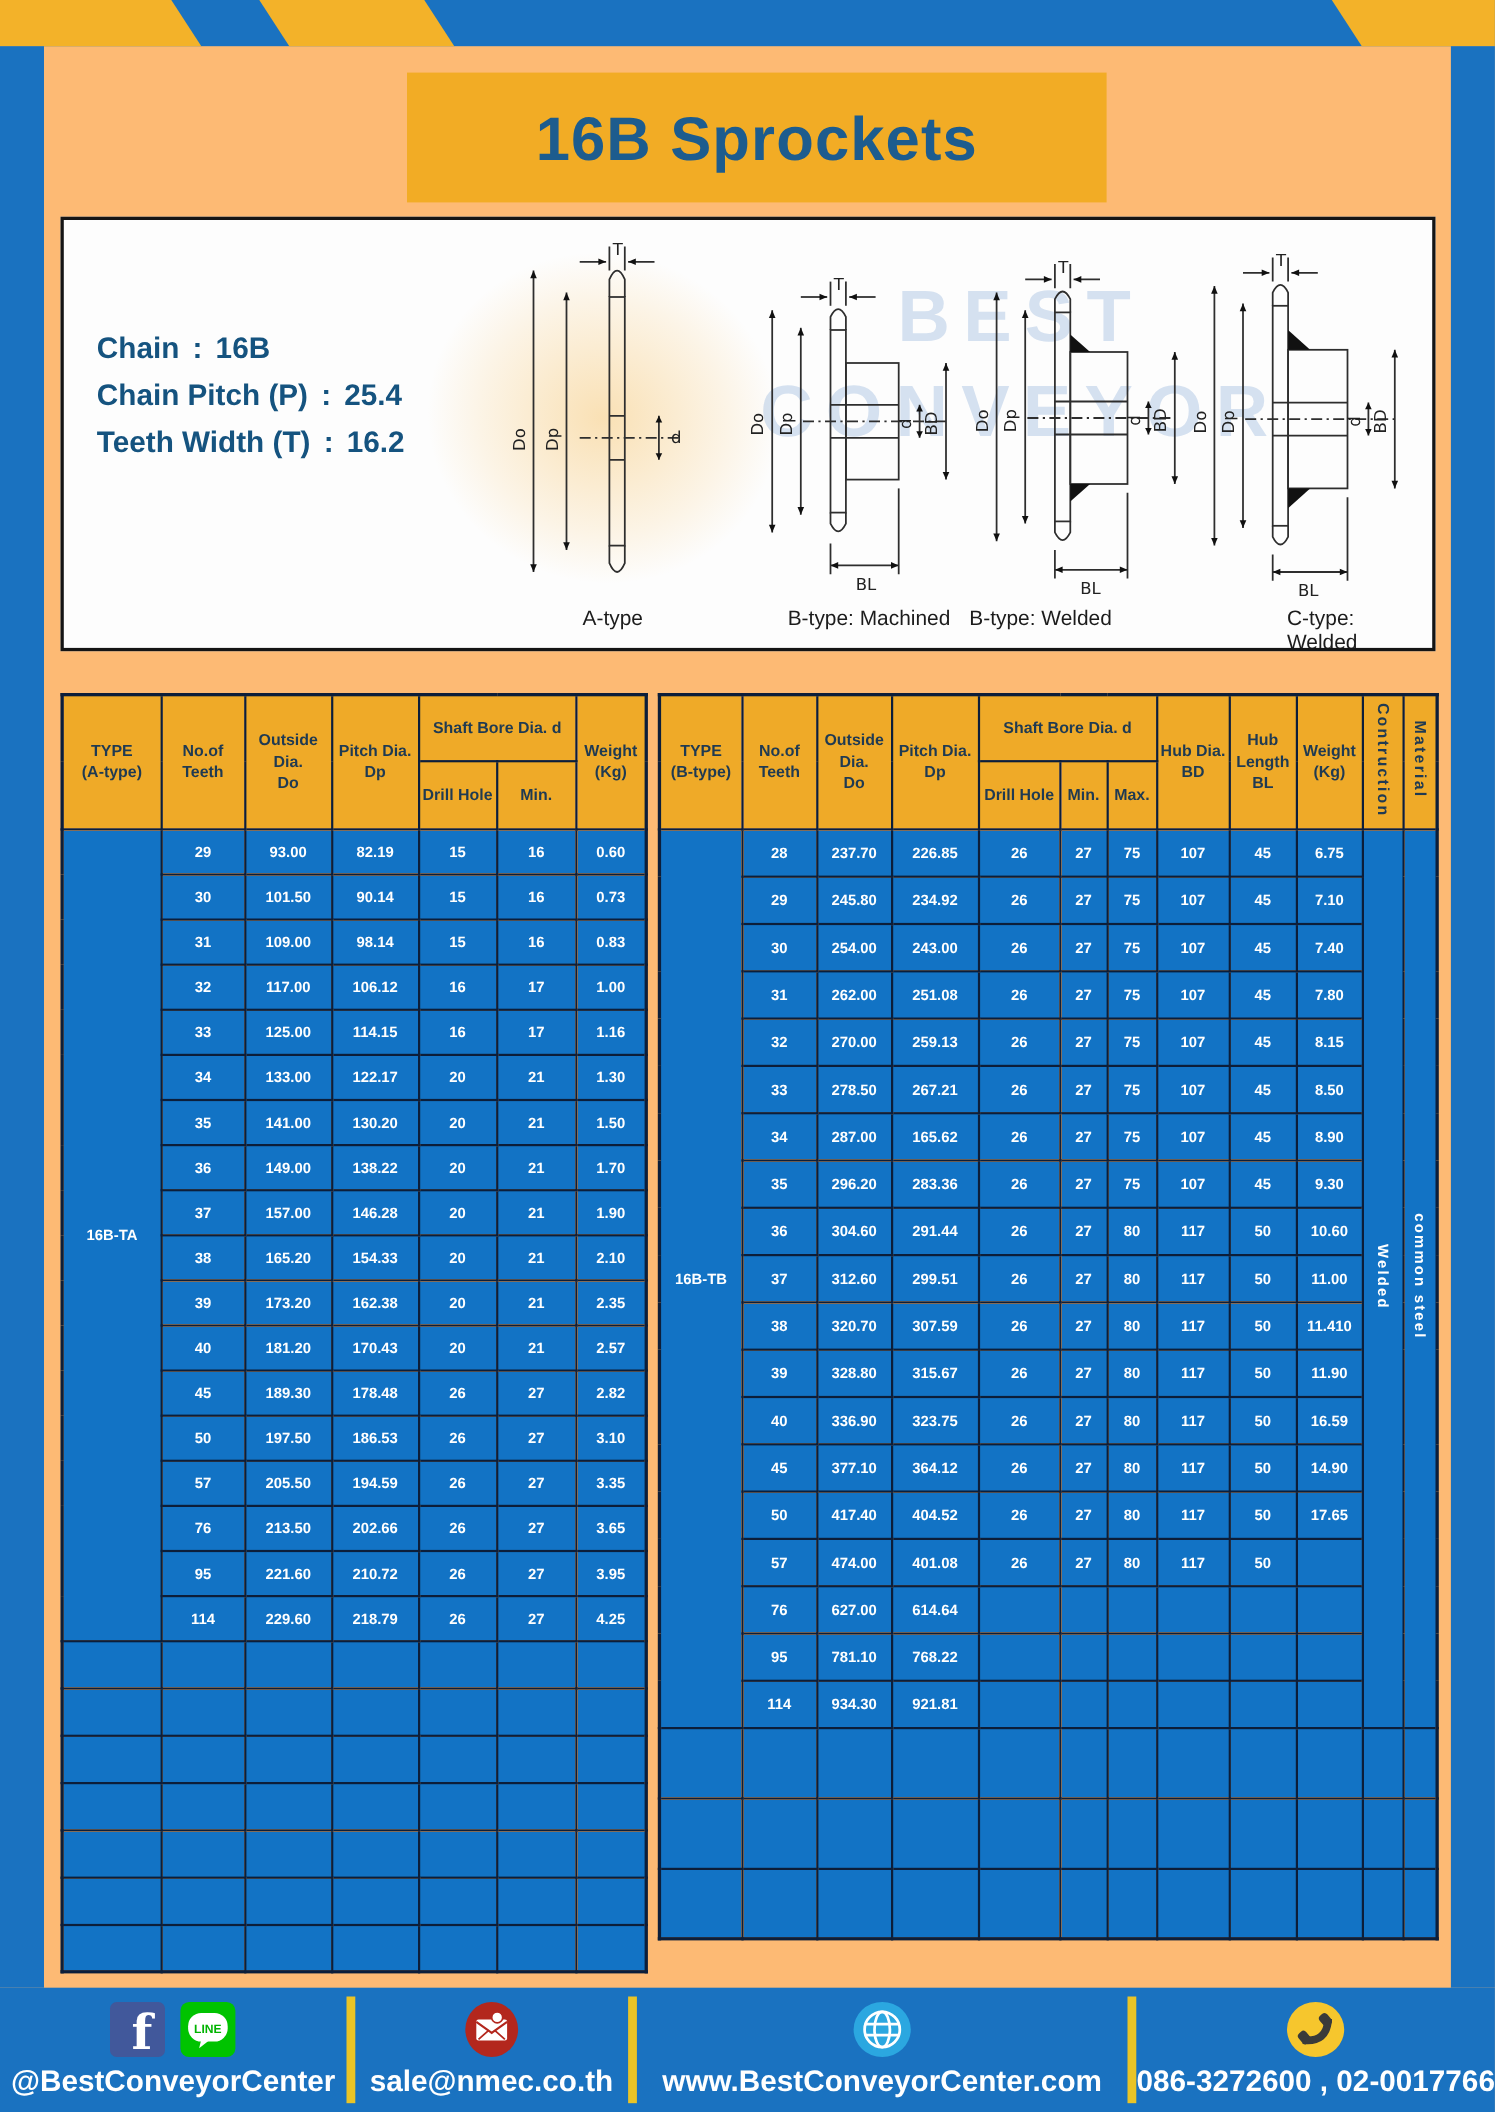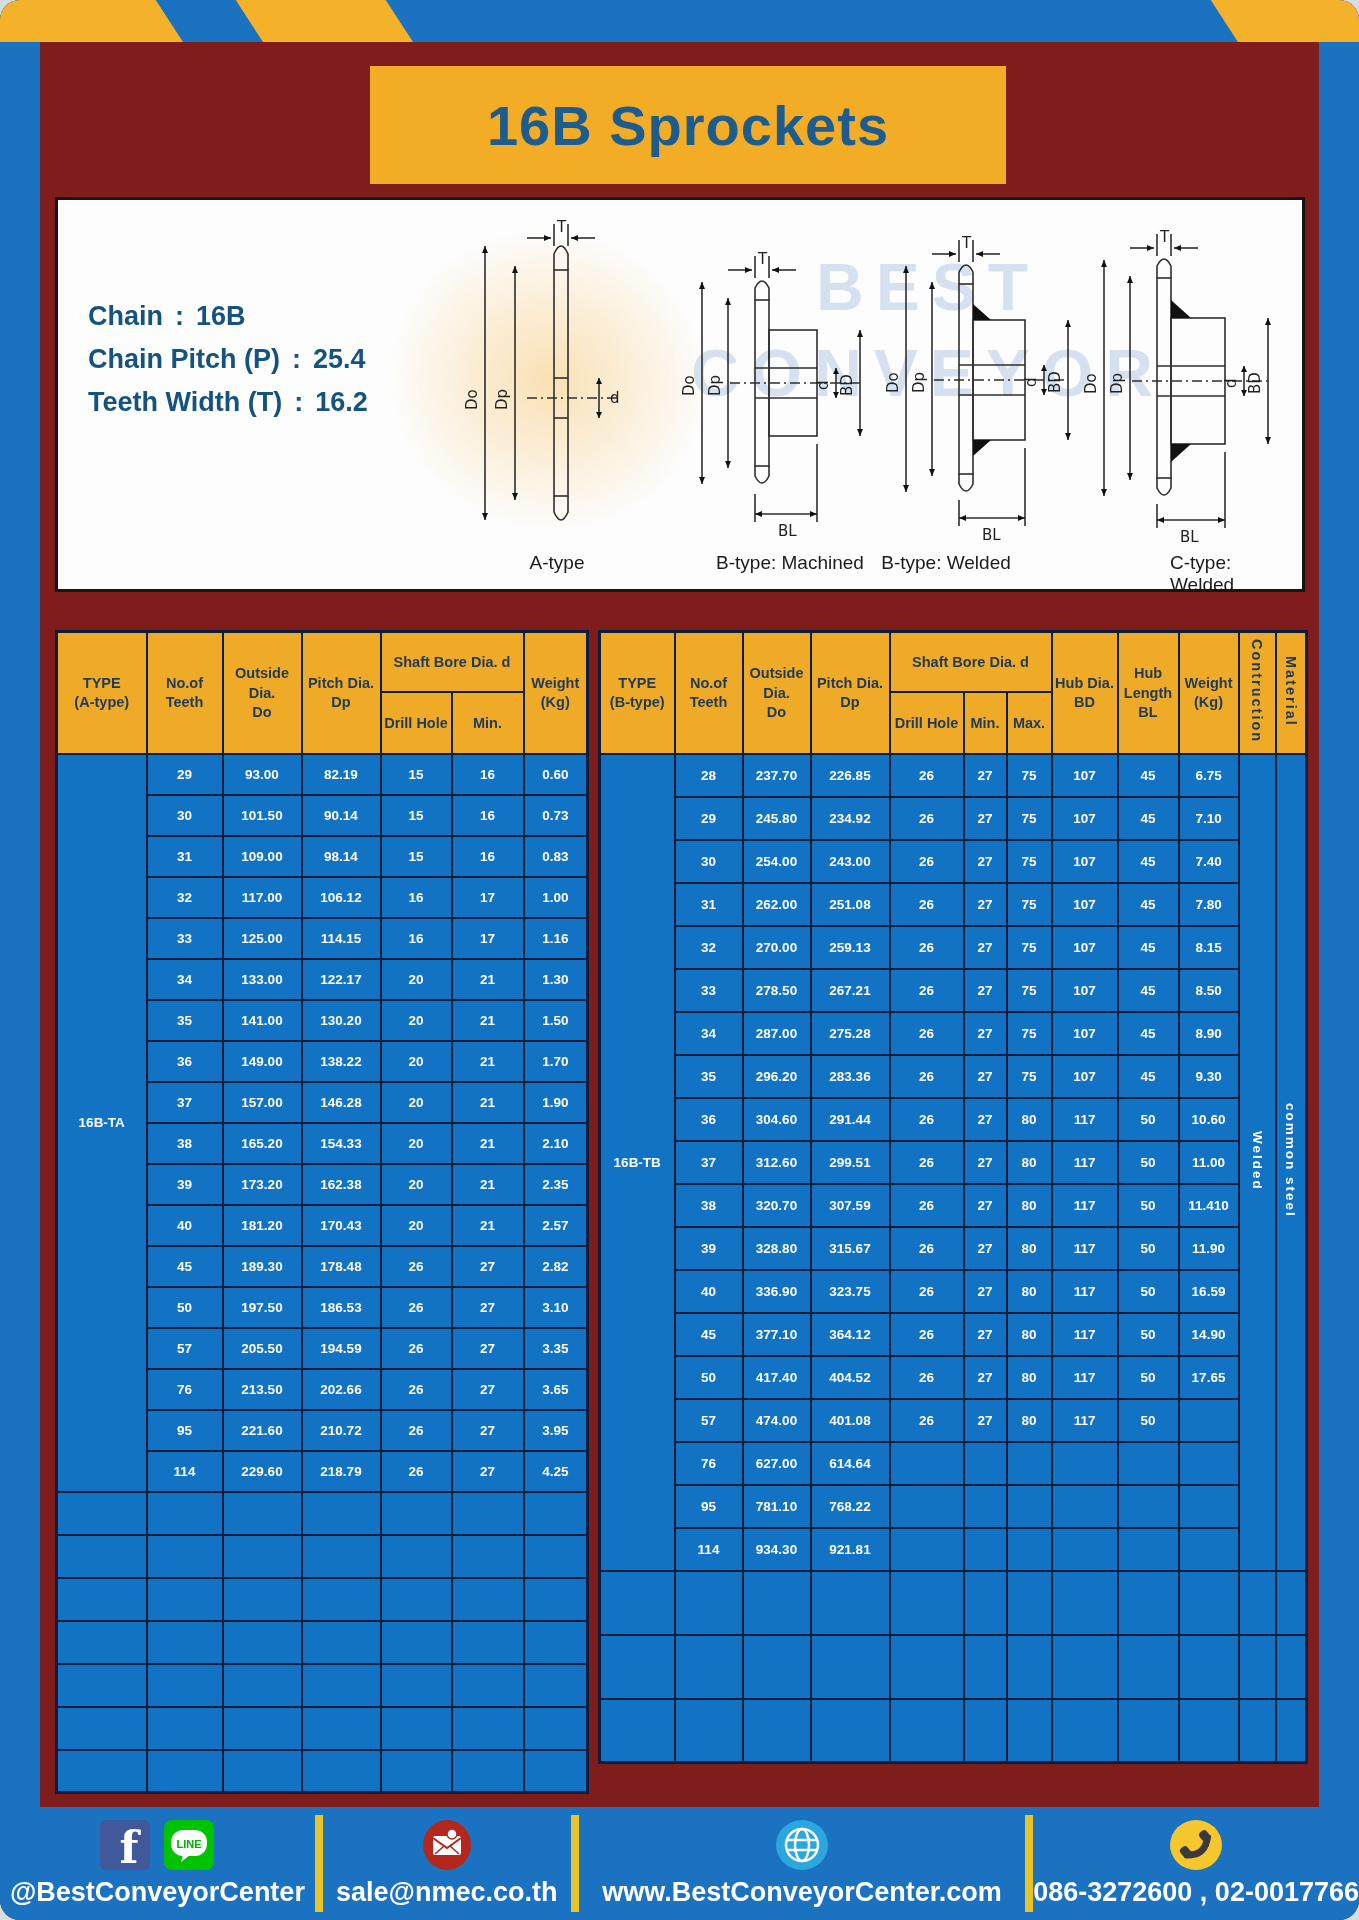--- a/index.html
+++ b/index.html
@@ -1,17 +1,17 @@
 <!DOCTYPE html>
 <html><head>
 <meta charset="utf-8">
 <style>
   html,body{margin:0;padding:0;background:#d8dde2;}
-  .page{position:relative;width:1359px;height:1920px;background:#7f1d1d;overflow:hidden;
-        font-family:"Liberation Sans","DejaVu Sans",sans-serif;border-radius:20px;}
+  .page{position:relative;width:1359px;height:1920px;background:#fdba74;overflow:hidden;
+        font-family:"Liberation Sans","DejaVu Sans",sans-serif;}
   
   .top-band{position:absolute;top:0;left:0;width:1359px;height:42px;background:#1a72c0;overflow:hidden;}
   .stripe{position:absolute;top:-6px;height:56px;background:#f3b229;transform:skewX(33deg);}
   .stripe.s1{left:-20px;width:190px;}
   .stripe.s2{left:250px;width:150px;}
   .stripe.s3{left:1225px;width:190px;}
   .side-frame{position:absolute;top:42px;height:1765px;width:40px;background:#1a72c0;}
   .side-frame.left{left:0;}
   .side-frame.right{right:0;}
   
@@ -626,21 +626,21 @@
           <td>26</td>
           <td>27</td>
           <td>75</td>
           <td>107</td>
           <td>45</td>
           <td>8.50</td>
         </tr>
         <tr>
           <td>34</td>
           <td>287.00</td>
-          <td>275.28</td>
+          <td>165.62</td>
           <td>26</td>
           <td>27</td>
           <td>75</td>
           <td>107</td>
           <td>45</td>
           <td>8.90</td>
         </tr>
         <tr>
           <td>35</td>
           <td>296.20</td>

